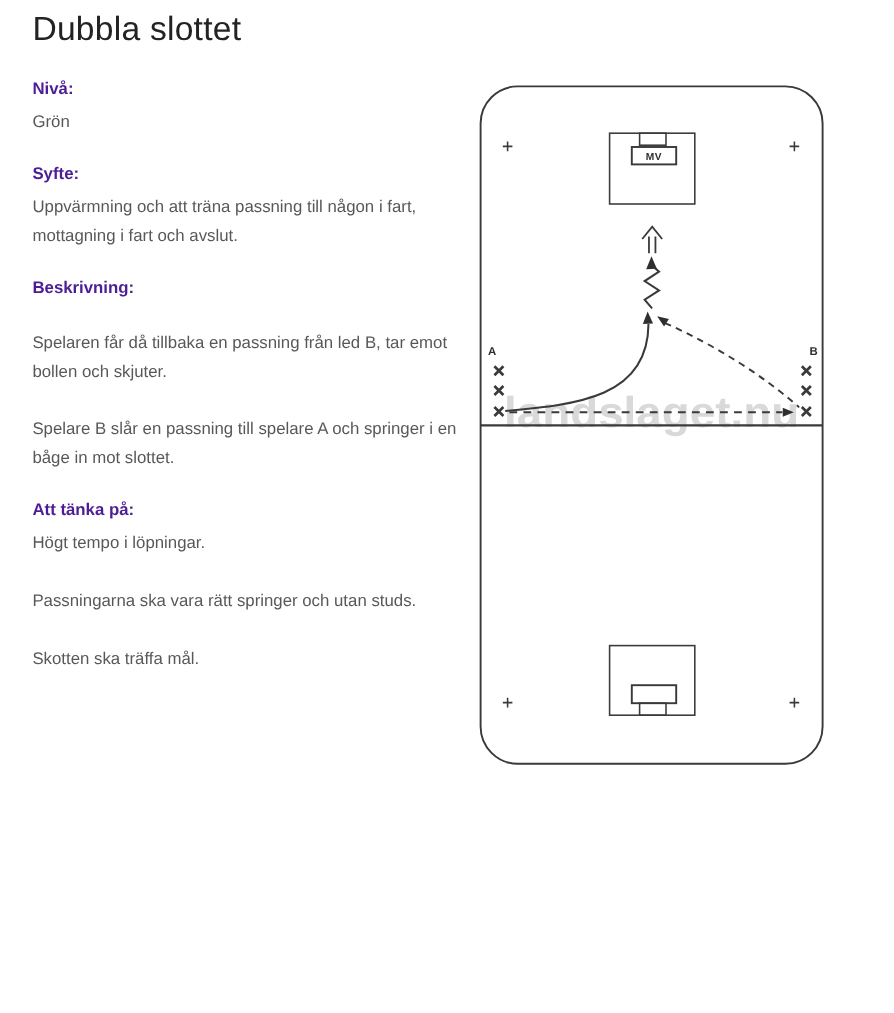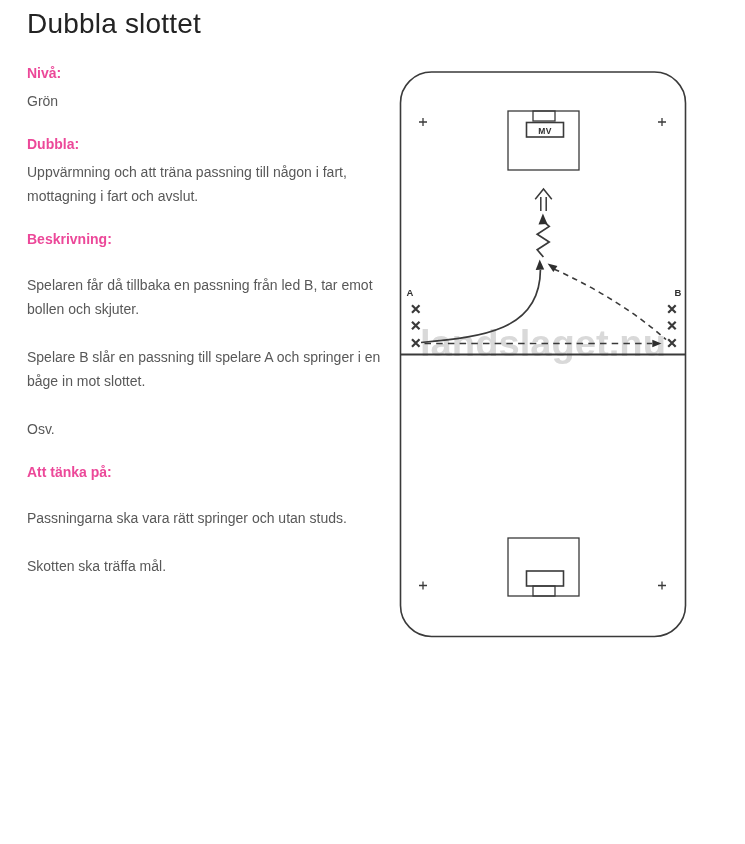--- a/index.html
+++ b/index.html
@@ -22,21 +22,21 @@
     font-size: 28px;
     line-height: 36px;
     font-weight: 500;
     letter-spacing: 0.2px;
     color: #232323;
   }
   h2.sec {
     font-size: 14px;
     line-height: 19px;
     font-weight: 700;
-    color: #ec4899;
+    color: #4c1d95;
     margin-top: 22px;
   }
   p.body {
     font-size: 14px;
     line-height: 24px;
     font-weight: 400;
     color: #585858;
     margin-top: 24px;
   }
   p.body.first { margin-top: 6px; }
@@ -69,29 +69,29 @@
 <body>
 
 <div class="page">
 
   <div class="content">
     <h1 class="title">Dubbla slottet</h1>
 
     <h2 class="sec">Nivå:</h2>
     <p class="body first narrow">Grön</p>
 
-    <h2 class="sec">Dubbla:</h2>
+    <h2 class="sec">Syfte:</h2>
     <p class="body first narrow">Uppvärmning och att träna passning till någon i fart, mottagning i fart och avslut.</p>
 
     <h2 class="sec">Beskrivning:</h2>
     <p class="body narrow">Spelaren får då tillbaka en passning från led B, tar emot bollen och skjuter.</p>
     <p class="body narrow">Spelare B slår en passning till spelare A och springer i en båge in mot slottet.</p>
-    <p class="body narrow">Osv.</p>
 
     <h2 class="sec">Att tänka på:</h2>
+    <p class="body first">Högt tempo i löpningar.</p>
     <p class="body">Passningarna ska vara rätt springer och utan studs.</p>
     <p class="body">Skotten ska träffa mål.</p>
   </div>
 
   <div class="rink-wrap">
     <svg viewBox="396 70 292 569" xmlns="http://www.w3.org/2000/svg">
 
       <text class="watermark-text" x="420" y="356" font-size="36" textLength="246" lengthAdjust="spacingAndGlyphs" fill="#d9d9d9">landslaget.nu</text>
 
       <rect class="ln mid" x="400.5" y="72" width="285" height="564.5" rx="31"></rect>

